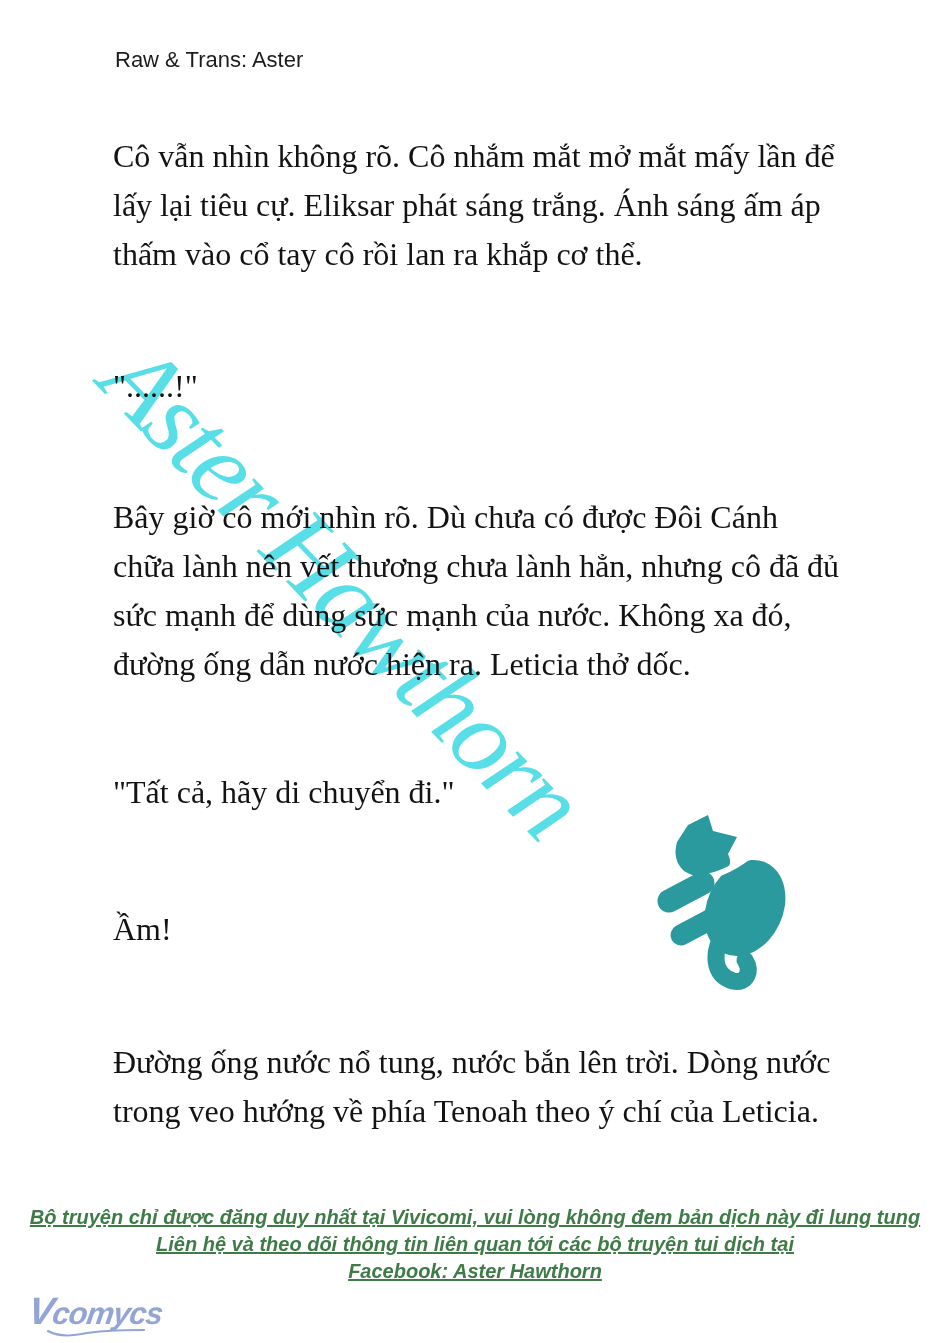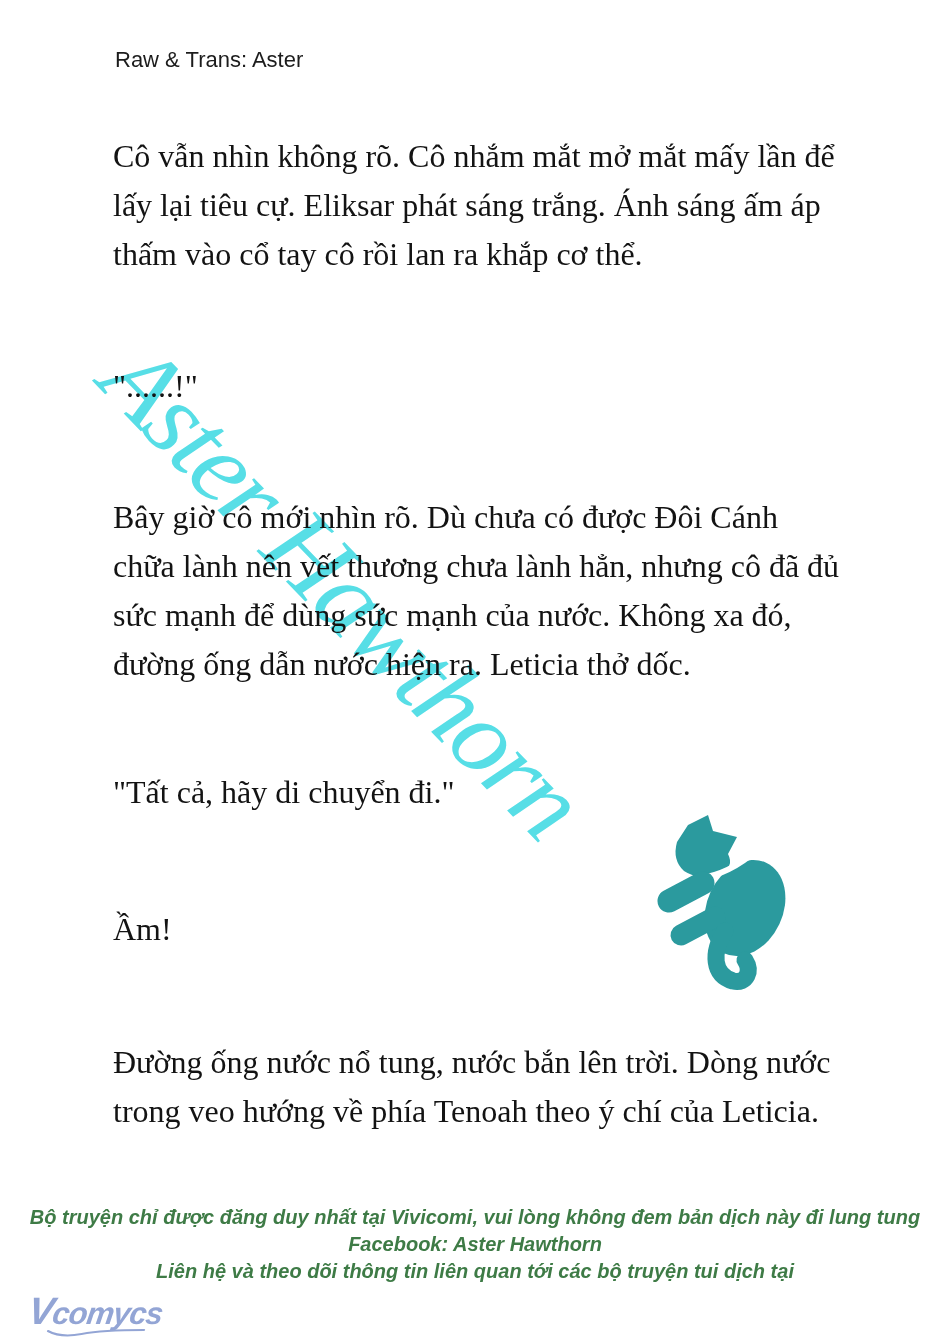--- a/index.html
+++ b/index.html
@@ -47,20 +47,21 @@
     z-index:3; color:#2b9a9e;
   }
   .footer {
     position:absolute; left:0; top:1204px; width:950px;
     text-align:center;
     font-family:"Liberation Sans", sans-serif;
     font-style:italic; font-weight:bold;
     font-size:20px; line-height:27px;
     color:#3e7b46;
     z-index:2;
+    text-decoration:underline;
   }
   .footer div { white-space:nowrap; }
   .logo {
     position:absolute; left:28px; top:1296px;
     font-family:"Liberation Sans", sans-serif;
     font-style:italic; font-weight:bold;
     font-size:31px; letter-spacing:-1px;
     color:#93a5d5;
     transform:skewX(-8deg);
     z-index:2; line-height:30px;
@@ -106,22 +107,22 @@
       <path d="M 14,88 L 48,70" stroke-width="23"></path>
 
       <path d="M 26,122 L 60,104" stroke-width="21"></path>
 
       <path d="M 70,118 C 56,140 58,162 78,168 C 92,171 97,158 90,147" stroke-width="17"></path>
     </g>
   </svg>
 
   <div class="footer">
     <div>Bộ truyện chỉ được đăng duy nhất tại Vivicomi, vui lòng không đem bản dịch này đi lung tung</div>
+    <div>Liên hệ và theo dõi thông tin liên quan tới các bộ truyện tui dịch tại</div>
     <div>Facebook: Aster Hawthorn</div>
-    <div>Liên hệ và theo dõi thông tin liên quan tới các bộ truyện tui dịch tại</div>
   </div>
 
   <div class="logo">
     <span class="cap">V</span><span>comycs</span>
     <svg class="logo-flourish" width="110" height="12" viewBox="0 0 110 12" xmlns="http://www.w3.org/2000/svg">
       <path d="M4,6 q14,7 34,3 t62,-4" fill="none" stroke="#93a5d5" stroke-width="2" stroke-linecap="round"></path>
     </svg>
   </div>
 
 </div>

